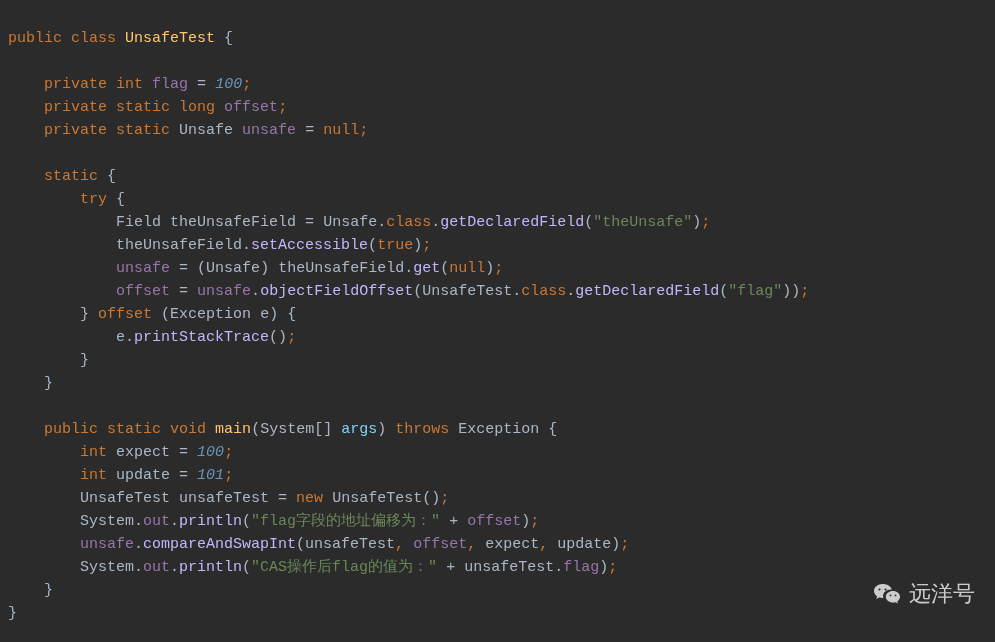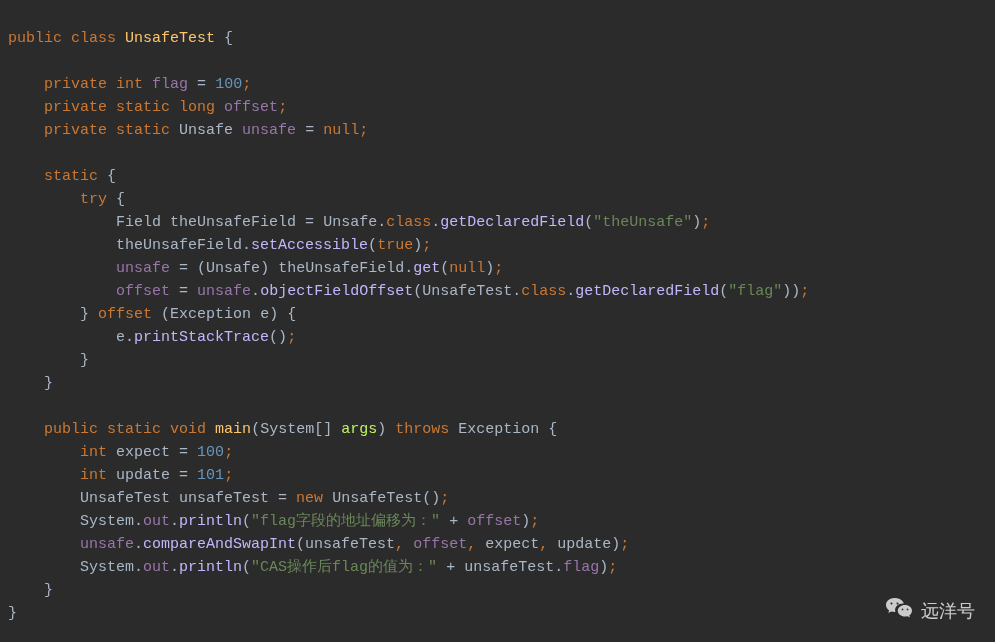--- a/index.html
+++ b/index.html
@@ -16,42 +16,42 @@
   }
   .code-area {
     padding: 4px 0 0 8px;
     white-space: pre;
     color: #a9b7c6;
   }
   .kw { color: #cc7832; }
   .type { color: #a9b7c6; }
   .name { color: #ffc66d; }
   .var { color: #a9b7c6; }
-  .num { color: #6897bb; }
+  .num { color: #6897bb; font-style: italic; }
   .str { color: #6a8759; }
   .punct { color: #a9b7c6; }
   .method { color: #ffc66d; }
-  .param { color: #bef264; }
+  .param { color: #7dd3fc; }
   .call { color: #c4b5fd; }
   .static-field { color: #9876aa; }
   .dot { color: #a9b7c6; }
   .op { color: #a9b7c6; }
   .semi { color: #cc7832; }
   .brace { color: #a9b7c6; }
   .instance-field { color: #9876aa; }
   .watermark {
     position: absolute;
     right: 20px;
-    bottom: 16px;
+    bottom: 32px;
     display: flex;
-    align-items: center;
+    align-items: flex-start;
     gap: 8px;
     color: #e8e8e8;
     font-family: "Microsoft YaHei", sans-serif;
-    font-size: 18px;
+    font-size: 22px;
     opacity: 0.85;
   }
   .watermark svg { width: 28px; height: 24px; }
 </style>
 </head>
 <body>
 
 <div class="code-area">
 <span class="kw">public</span> <span class="kw">class</span> <span class="name">UnsafeTest</span> <span class="brace">{</span>
 

